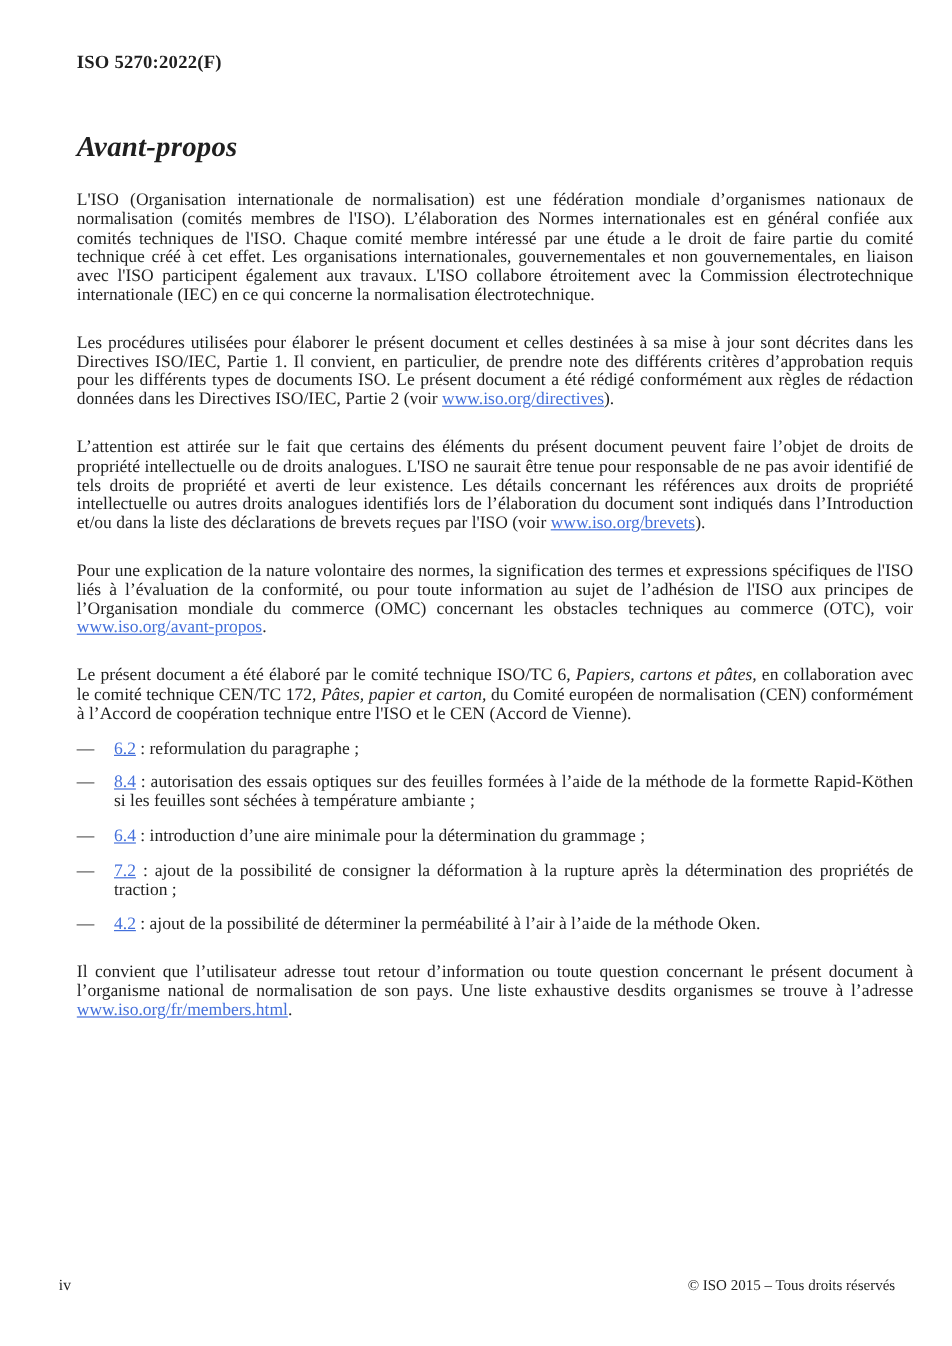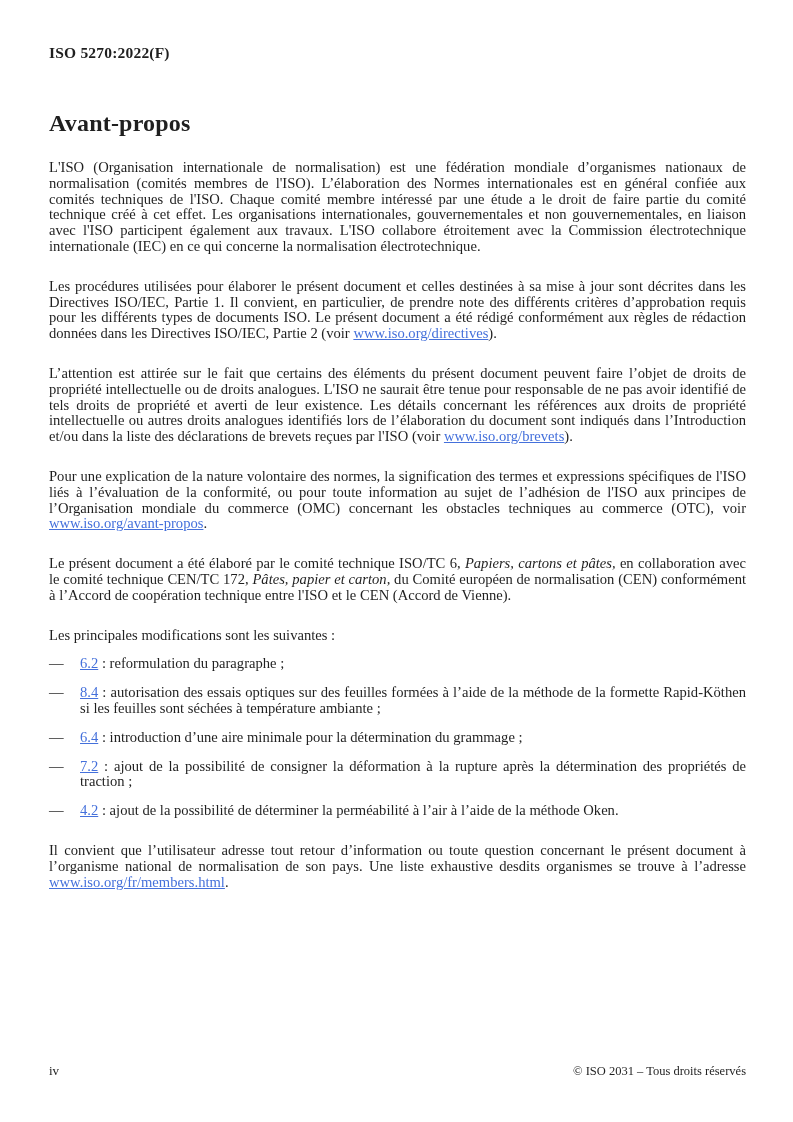--- a/index.html
+++ b/index.html
@@ -8,36 +8,37 @@
     height: 1122px;
     background: #ffffff;
     position: relative;
     overflow: hidden;
     font-family: "Liberation Serif", "DejaVu Serif", serif;
     color: #1f1f1f;
     --link-color: #4470DB;
   }
   .page {
     position: absolute;
-    left: 49px;
+    left: 64px;
     top: 44px;
     width: 697px;
   }
   .doc-ref {
     font-weight: bold;
     font-size: 15.5px;
     line-height: 17px;
     letter-spacing: 0.2px;
   }
   h1.page-title {
     font-size: 24px;
     line-height: 26px;
     font-weight: bold;
     margin: 49px 0 24px 0;
     letter-spacing: 0.2px;
+    font-style: italic;
   }
   .p {
     font-size: 14.6px;
     line-height: 15.8px;
     text-align: justify;
     margin: 24px 0 0 0;
   }
   .li {
     font-size: 14.6px;
     line-height: 15.8px;
@@ -74,26 +75,25 @@
 
 <div class="page">
   <div class="doc-ref">ISO 5270:2022(F)</div>
   <h1 class="page-title">Avant-propos</h1>
   <div>
       <div class="p"><span>L'ISO (Organisation internationale de normalisation) est une fédération mondiale d’organismes nationaux de normalisation (comités membres de l'ISO). L’élaboration des Normes internationales est en général confiée aux comités techniques de l'ISO. Chaque comité membre intéressé par une étude a le droit de faire partie du comité technique créé à cet effet. Les organisations internationales, gouvernementales et non gouvernementales, en liaison avec l'ISO participent également aux travaux. L'ISO collabore étroitement avec la Commission électrotechnique internationale (IEC) en ce qui concerne la normalisation électrotechnique.</span></div>
       <div class="p"><span>Les procédures utilisées pour élaborer le présent document et celles destinées à sa mise à jour sont décrites dans les Directives ISO/IEC, Partie 1. Il convient, en particulier, de prendre note des différents critères d’approbation requis pour les différents types de documents ISO. Le présent document a été rédigé conformément aux règles de rédaction données dans les Directives ISO/IEC, Partie 2 (voir </span><a class="inline-link">www.iso.org/directives</a><span>).</span></div>
       <div class="p"><span>L’attention est attirée sur le fait que certains des éléments du présent document peuvent faire l’objet de droits de propriété intellectuelle ou de droits analogues. L'ISO ne saurait être tenue pour responsable de ne pas avoir identifié de tels droits de propriété et averti de leur existence. Les détails concernant les références aux droits de propriété intellectuelle ou autres droits analogues identifiés lors de l’élaboration du document sont indiqués dans l’Introduction et/ou dans la liste des déclarations de brevets reçues par l'ISO (voir </span><a class="inline-link">www.iso.org/brevets</a><span>).</span></div>
       <div class="p"><span>Pour une explication de la nature volontaire des normes, la signification des termes et expressions spécifiques de l'ISO liés à l’évaluation de la conformité, ou pour toute information au sujet de l’adhésion de l'ISO aux principes de l’Organisation mondiale du commerce (OMC) concernant les obstacles techniques au commerce (OTC), voir </span><a class="inline-link">www.iso.org/avant-propos</a><span>.</span></div>
       <div class="p"><span>Le présent document a été élaboré par le comité technique ISO/TC 6, </span><span class="italic">Papiers, cartons et pâtes,</span><span> en collaboration avec le comité technique CEN/TC 172, </span><span class="italic">Pâtes, papier et carton,</span><span> du Comité européen de normalisation (CEN) conformément à l’Accord de coopération technique entre l'ISO et le CEN (Accord de Vienne).</span></div>
-      <div class="p"><span>Les principales modifications sont les suivantes&nbsp;:</span></div>
       <div class="li"><span class="dash">—</span><a class="inline-link">6.2</a><span>&nbsp;: reformulation du paragraphe&nbsp;;</span></div>
       <div class="li"><span class="dash">—</span><a class="inline-link">8.4</a><span>&nbsp;: autorisation des essais optiques sur des feuilles formées à l’aide de la méthode de la formette Rapid-Köthen si les feuilles sont séchées à température ambiante&nbsp;;</span></div>
       <div class="li"><span class="dash">—</span><a class="inline-link">6.4</a><span>&nbsp;: introduction d’une aire minimale pour la détermination du grammage&nbsp;;</span></div>
       <div class="li"><span class="dash">—</span><a class="inline-link">7.2</a><span>&nbsp;: ajout de la possibilité de consigner la déformation à la rupture après la détermination des propriétés de traction&nbsp;;</span></div>
       <div class="li"><span class="dash">—</span><a class="inline-link">4.2</a><span>&nbsp;: ajout de la possibilité de déterminer la perméabilité à l’air à l’aide de la méthode Oken.</span></div>
       <div class="p"><span>Il convient que l’utilisateur adresse tout retour d’information ou toute question concernant le présent document à l’organisme national de normalisation de son pays. Une liste exhaustive desdits organismes se trouve à l’adresse </span><a class="inline-link">www.iso.org/fr/members.html</a><span>.</span></div>
     </div>
 </div>
 
 <div class="footer">
   <span class="page-num">iv</span>
-  <span class="copyright">© ISO 2031 – Tous droits réservés</span>
+  <span class="copyright">© ISO 2015 – Tous droits réservés</span>
 </div>
 
 </body></html>

